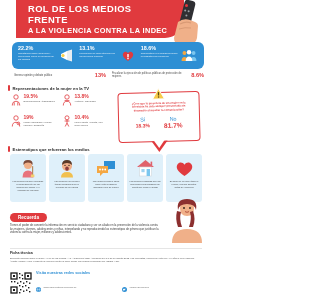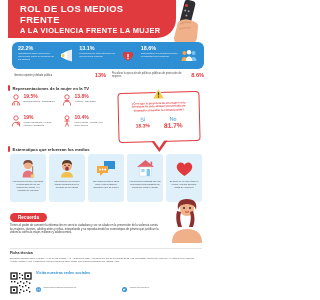--- a/index.html
+++ b/index.html
@@ -12,21 +12,21 @@
   .page { position: relative; width: 212px; height: 300px; background: #fff; }
 
   
   .header {
     position: relative;
     height: 40px;
     background: #ffffff;
   }
   .header-band {
     position: absolute;
-    left: 8px; top: 0;
+    left: 16px; top: 0;
     width: 168px; height: 38px;
     background: #e03a3e;
     border-bottom-right-radius: 19px;
     display: flex; flex-direction: column;
     justify-content: center;
     padding: 0 10px 0 12px;
   }
   .title-1 {
     color: #fff; font-weight: bold;
     font-size: 9.4px; letter-spacing: .4px;
@@ -202,21 +202,21 @@
   .slink-t { font-size: 2.5px; color: #6a6a6a; }
 </style>
 </head>
 <body>
 
 <div class="page">
 
   <div class="header">
     <div class="header-band">
       <div class="title-1">ROL DE LOS MEDIOS FRENTE</div>
-      <div class="title-2">A LA VIOLENCIA FRENTE LA MUJER</div>
+      <div class="title-2">A LA VIOLENCIA CONTRA LA INDEC</div>
     </div>
     <div class="remote-wrap">
       <svg width="52" height="48" viewBox="0 0 52 48">
         <rect x="24" y="2" width="11" height="26" rx="3.2" fill="#2f2f33" transform="rotate(14 29 15)"></rect>
         <circle cx="28.5" cy="7.5" r="1.5" fill="#e03a3e"></circle>
         <circle cx="27.2" cy="12.5" r="1" fill="#9aa0a6"></circle>
         <circle cx="30.6" cy="13.3" r="1" fill="#9aa0a6"></circle>
         <circle cx="28.4" cy="17.5" r="1" fill="#9aa0a6"></circle>
         <path d="M20 24 q5 -4 12 -2 l5 2 q3 1 3 4 l-1 12 q-1 6 -8 6 l-9 0 q-6 0 -6 -6 z" fill="#f0b089"></path>
         <path d="M22 26 q6 -3 11 -1" stroke="#d99a75" stroke-width="1.2" fill="none"></path>

